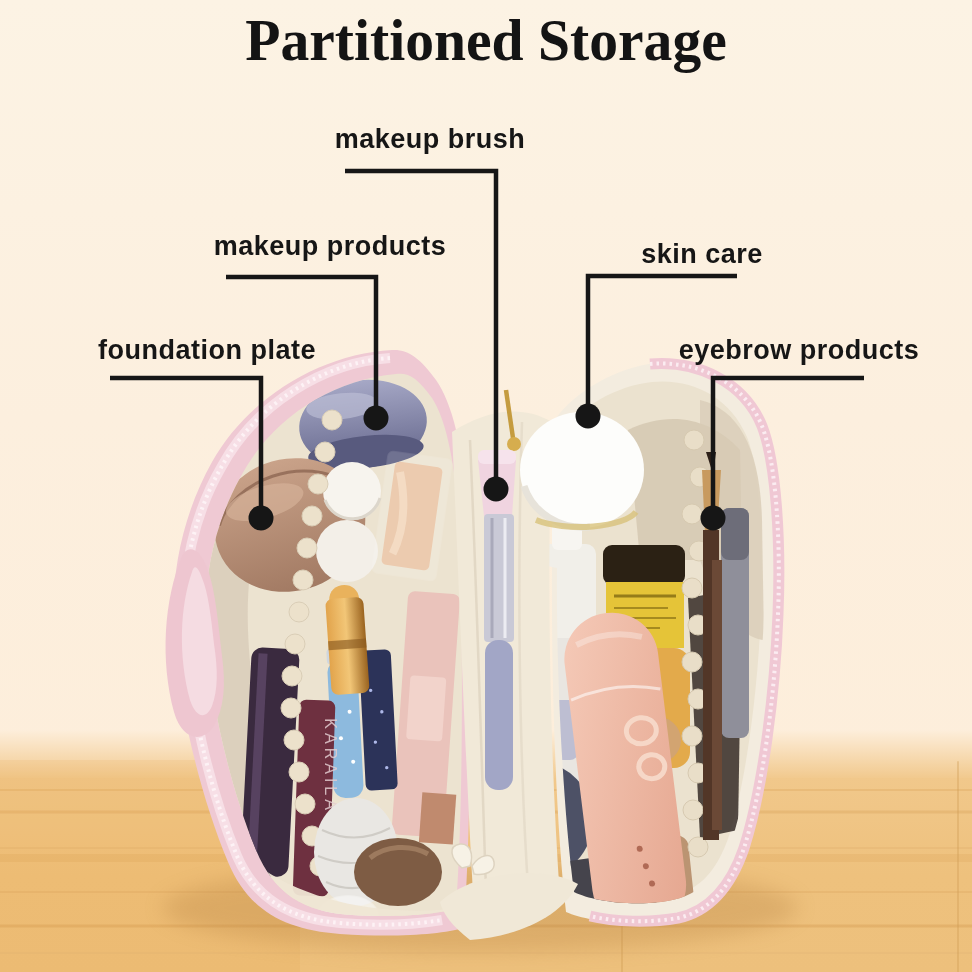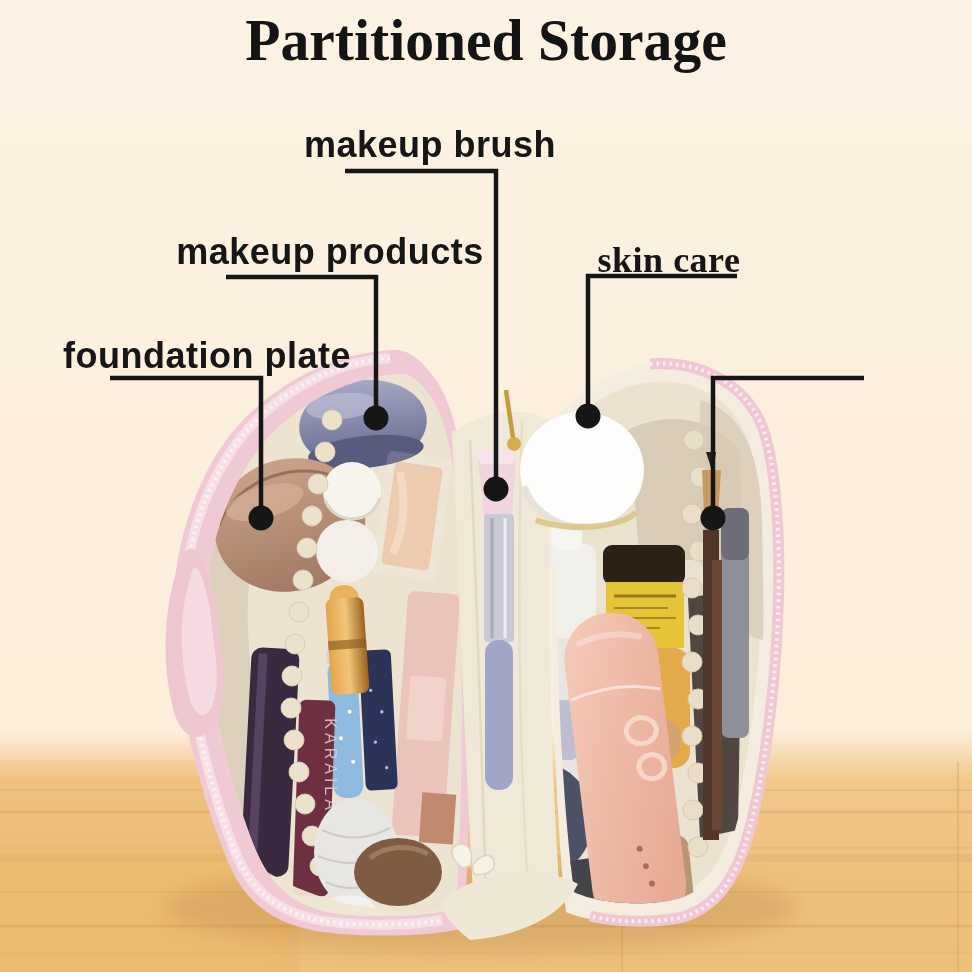--- a/index.html
+++ b/index.html
@@ -3,25 +3,25 @@
 <meta charset="utf-8">
 <style>
   html,body{margin:0;padding:0;background:#ffffff;}
   .stage{position:relative;width:972px;height:972px;overflow:hidden;
          font-family:"Liberation Sans",sans-serif;}
   .photo-svg{position:absolute;left:0;top:0;}
   .overlay-svg{position:absolute;left:0;top:0;pointer-events:none;}
   .page-title{position:absolute;top:6px;left:0;width:972px;text-align:center;
     font-family:"Liberation Serif",serif;font-weight:700;font-size:60px;
     color:#141414;letter-spacing:0px;transform:scaleX(.96);white-space:nowrap;}
-  .callout{position:absolute;font-weight:700;font-size:36px;color:#161616;
+  .callout{position:absolute;font-weight:700;font-size:27px;color:#161616;
     white-space:nowrap;transform:translateX(-50%);letter-spacing:.5px;}
   .cl-brush{left:430px;top:124px;}
   .cl-products{left:330px;top:231px;}
-  .cl-skincare{left:669px;top:239px;font-family:Liberation Serif, serif;}
+  .cl-skincare{left:702px;top:239px;}
   .cl-foundation{left:207px;top:335px;}
   .cl-eyebrow{left:799px;top:335px;}
 </style>
 </head>
 <body>
 
 <div class="stage">
 
   <svg class="photo-svg" width="972" height="972" viewBox="0 0 972 972">
     <defs>
@@ -310,13 +310,14 @@
       <circle cx="261" cy="518" r="12.5"></circle>
       <circle cx="713" cy="518" r="12.5"></circle>
     </g>
   </svg>
 
   <div class="page-title">Partitioned Storage</div>
   <div class="callout cl-brush">makeup brush</div>
   <div class="callout cl-products">makeup products</div>
   <div class="callout cl-skincare">skin care</div>
   <div class="callout cl-foundation">foundation plate</div>
+  <div class="callout cl-eyebrow">eyebrow products</div>
 </div>
 
 </body></html>

